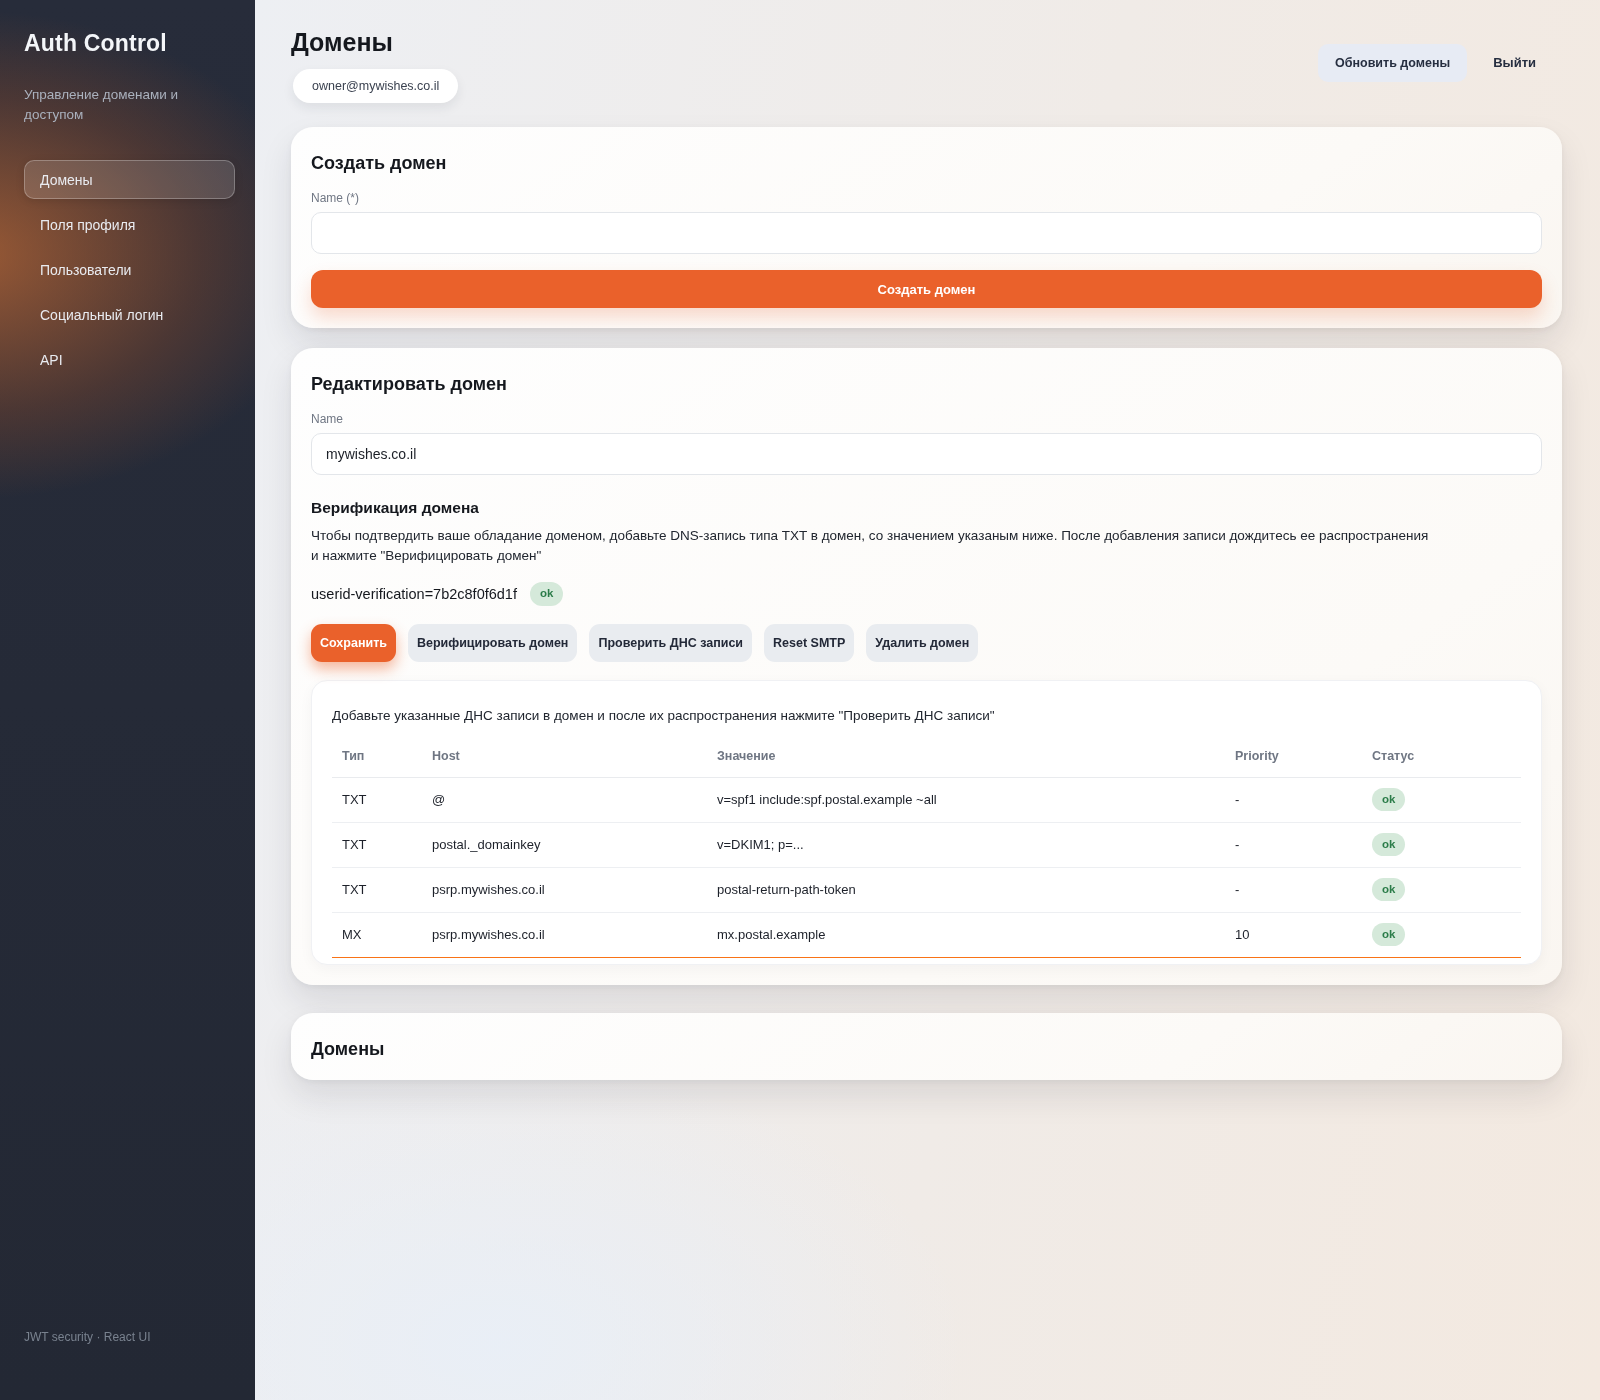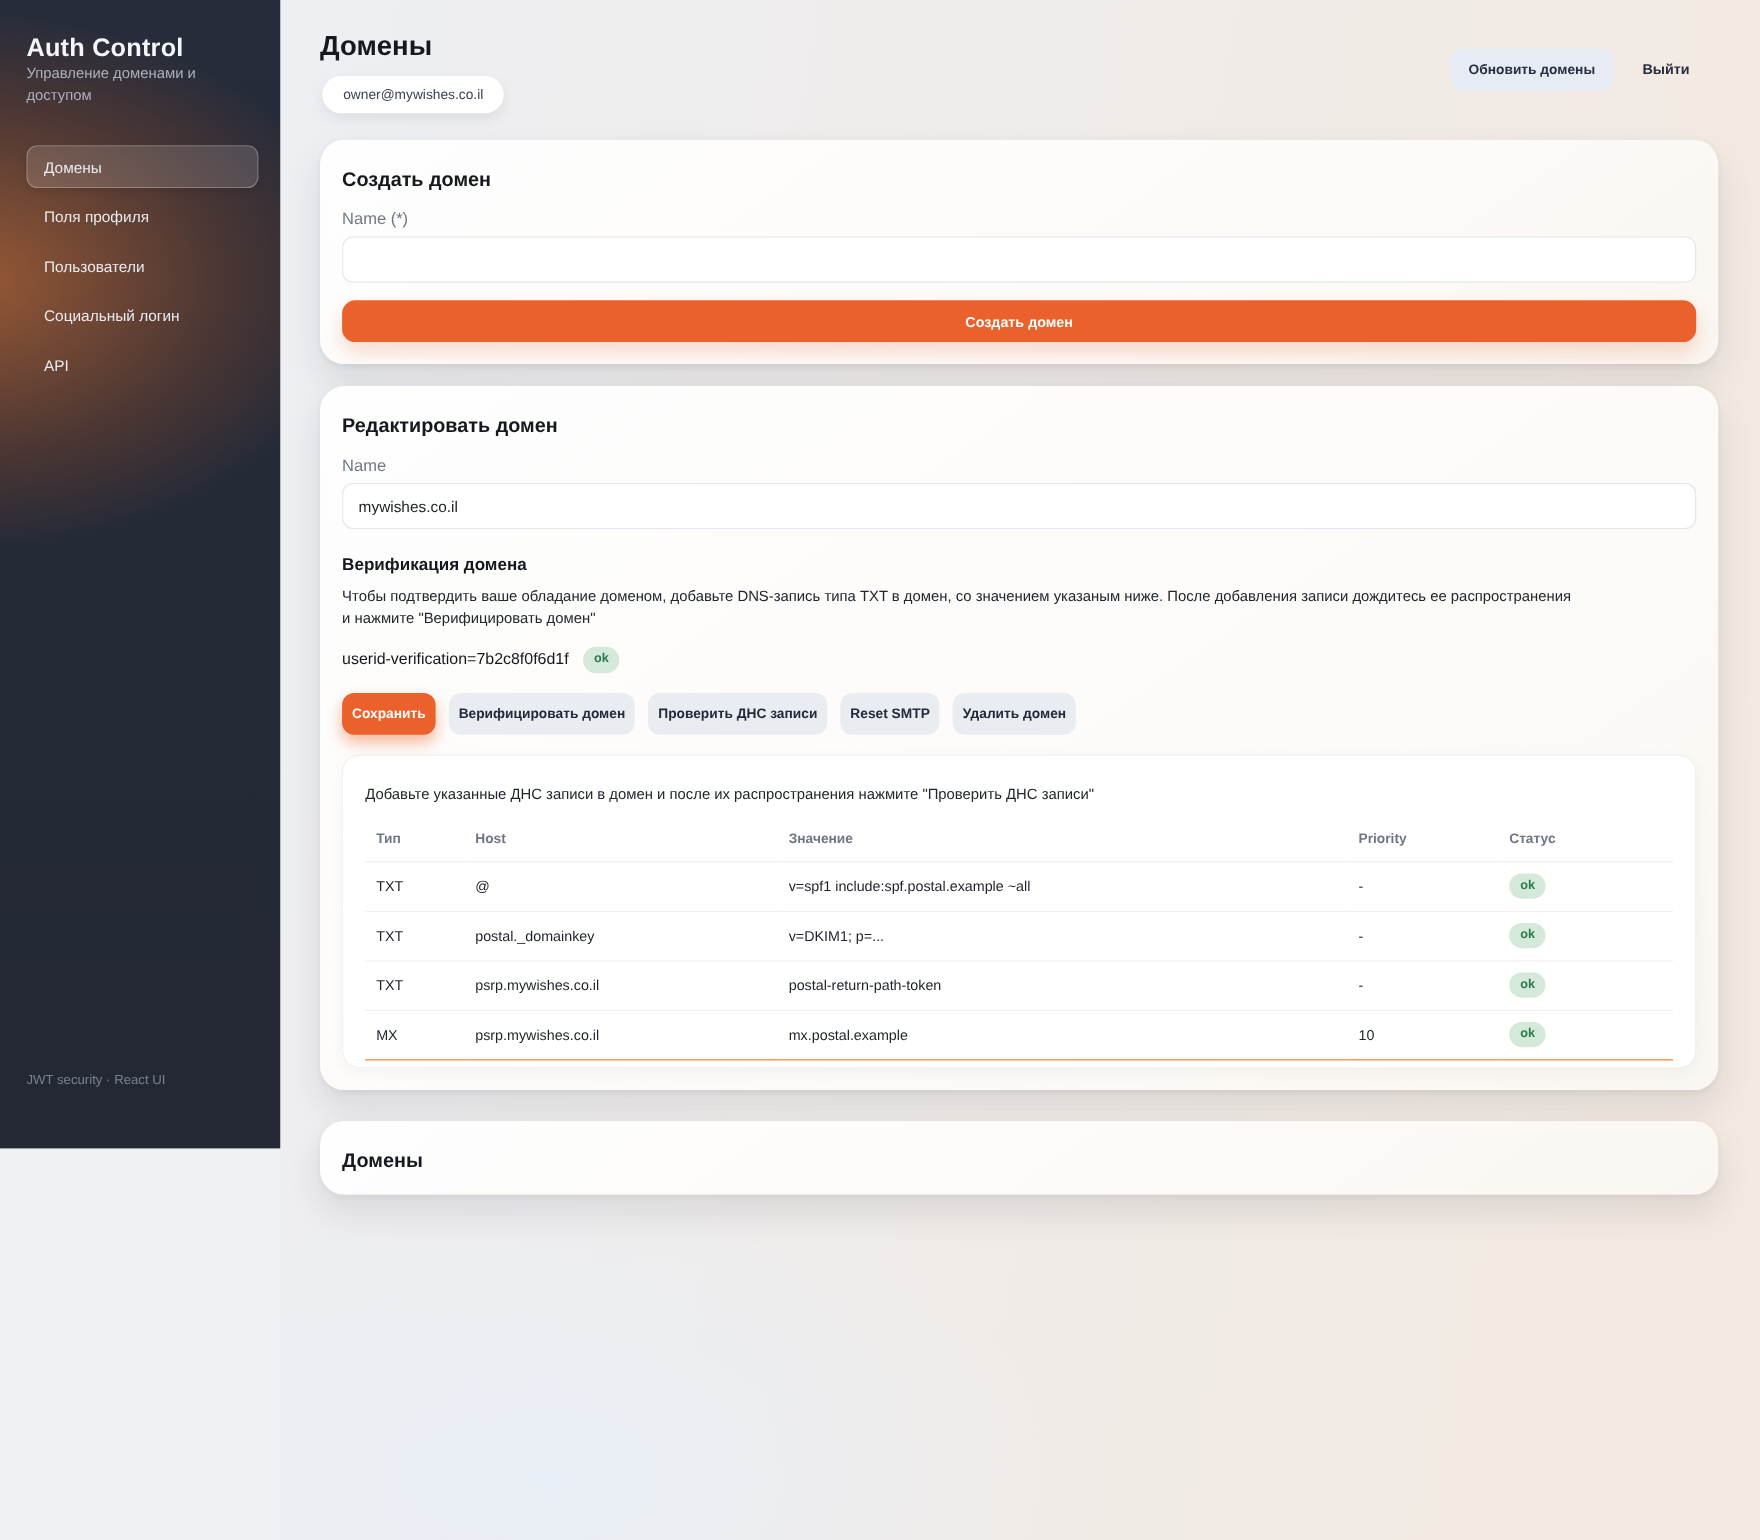--- a/index.html
+++ b/index.html
@@ -4,28 +4,28 @@
 <style>
   * { margin:0; padding:0; box-sizing:border-box; }
   html,body { width:1600px; height:1400px; }
   body {
     font-family:"Liberation Sans","DejaVu Sans",sans-serif;
     display:flex; overflow:hidden; color:#1b1f27; background:#eef0f3;
   }
 
   
   .sidebar {
-    width:255px; height:1044px; flex:0 0 255px; position:relative;
+    width:255px; height:1400px; flex:0 0 255px; position:relative;
     padding:30px 20px 0 24px; color:#fff;
     background:
       radial-gradient(480px 330px at -30px 255px, rgba(230,120,50,0.60), rgba(150,78,42,0.33) 48%, rgba(40,42,54,0) 74%),
       linear-gradient(#272c3a,#232834);
   }
   .sb-title { font-size:23px; font-weight:700; letter-spacing:.2px; color:#f4f6f9; }
-  .sb-subtitle { margin-top:0; font-size:13.5px; line-height:1.45; color:#aab1bd; width:175px; }
+  .sb-subtitle { margin-top:28px; font-size:13.5px; line-height:1.45; color:#aab1bd; width:175px; }
   .nav { margin-top:36px; display:flex; flex-direction:column; gap:6px; }
   .nav-item {
     height:39px; display:flex; align-items:center; padding:0 15px;
     border-radius:10px; font-size:14px; color:#e9ebf0; cursor:pointer;
     border:1px solid transparent;
   }
   .nav-item.active {
     background:rgba(255,255,255,0.14);
     border:1px solid rgba(255,255,255,0.26);
     box-shadow:0 2px 8px rgba(0,0,0,0.12);
@@ -57,21 +57,21 @@
   .card {
     border-radius:22px; padding:20px;
     background:linear-gradient(145deg,#fefefe 0%, #fcfaf7 70%, #faf6f1 100%);
     box-shadow:0 16px 32px rgba(28,33,48,0.10), 0 2px 6px rgba(28,33,48,0.05);
   }
   .card-create { margin-top:24px; }
   .card-edit   { margin-top:20px; }
   .card-domains{ margin-top:28px; padding-bottom:20px; }
 
   .card h2 { font-size:18px; font-weight:800; color:#15181e; margin-top:6px; }
-  .field-label { display:block; margin-top:17px; font-size:15px; color:#70778
+  .field-label { display:block; margin-top:17px; font-size:12px; color:#70778
 4; color:#707784; }
   .text-input {
     display:block; margin-top:7px; width:100%; height:42px;
     border:1px solid #e3e6ea; border-radius:10px; background:#fff;
     font-family:inherit; font-size:14px; color:#1b1f27; padding:0 14px; outline:none;
   }
   .btn-create {
     margin-top:16px; width:100%; height:38px; border-radius:12px;
     background:#ea612b; color:#fff; font-size:13px;
     box-shadow:0 10px 18px rgba(234,97,43,0.22);

